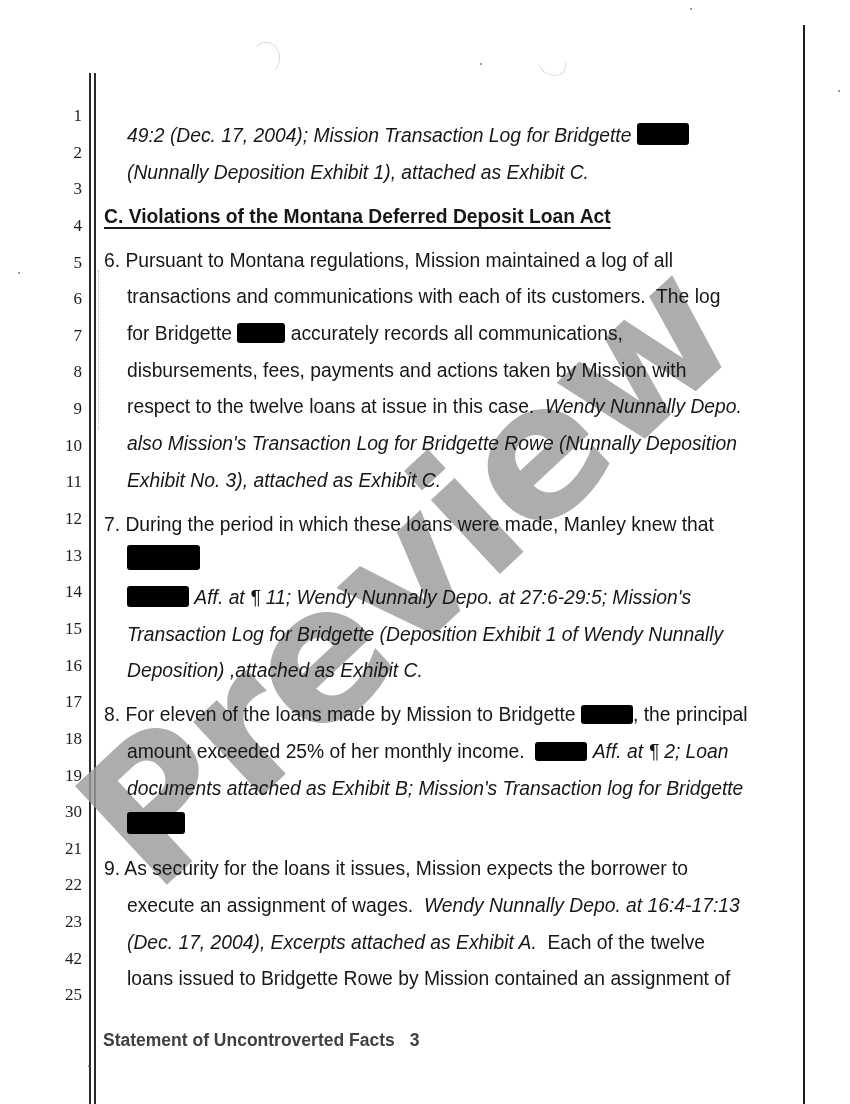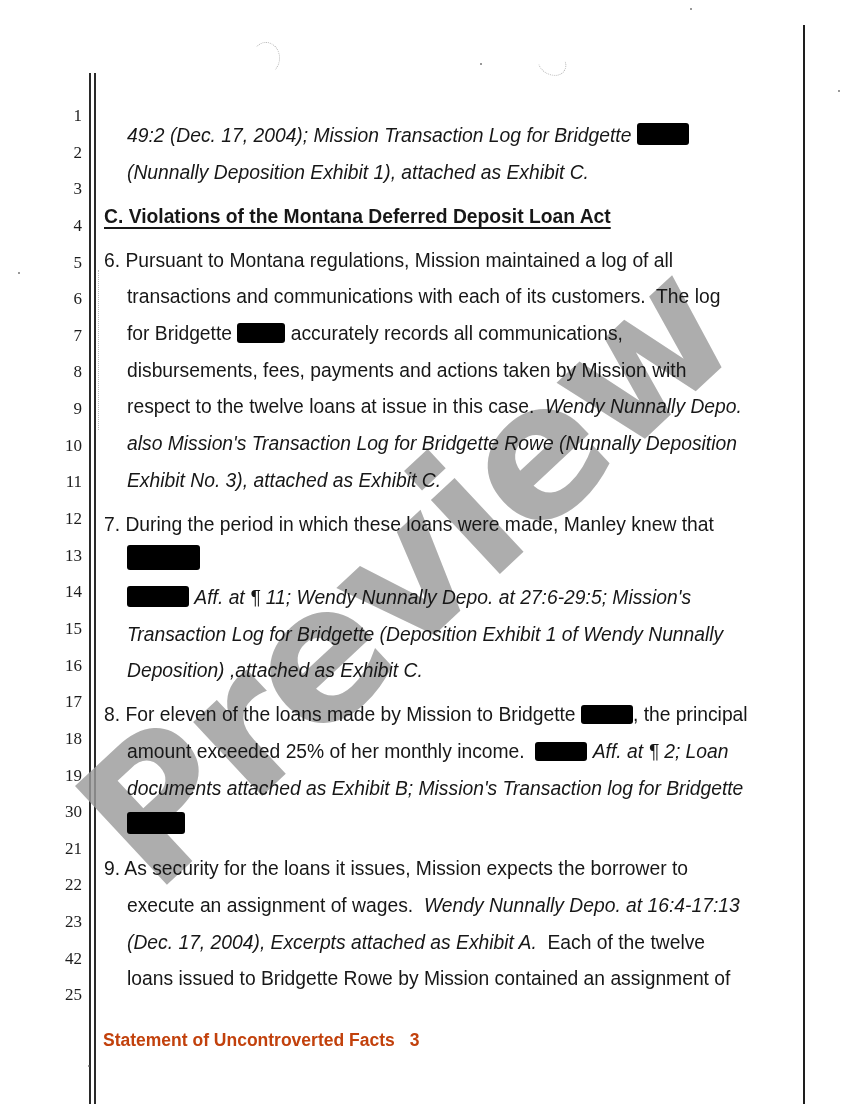--- a/index.html
+++ b/index.html
@@ -32,21 +32,21 @@
   .block + .block{margin-top:7.4px;}
   .tline{height:36.66px;line-height:36.66px;white-space:nowrap;}
   .tline.cont{padding-left:23px;}
   .it{font-style:italic;}
   .redact{display:inline-block;background:#000;border-radius:3px;vertical-align:-3px;}
   .heading-line{height:36.66px;line-height:36.66px;font-weight:700;white-space:nowrap;}
   .heading-line span{text-decoration:underline;text-decoration-thickness:2px;text-underline-offset:4px;}
   
   .footer{
     position:absolute;left:103px;top:1030px;z-index:2;display:flex;gap:15px;
-    font-size:17.5px;font-weight:700;color:#c2410c;
+    font-size:17.5px;font-weight:700;color:#404040;
   }
   
   .arc{position:absolute;border:1px dotted #777;border-radius:50%;
     border-bottom-color:transparent;border-left-color:transparent;opacity:.55;}
   .dot{position:absolute;width:2px;height:2px;background:#555;opacity:.6;}
 </style>
 </head>
 <body>
 
 <div class="page">

